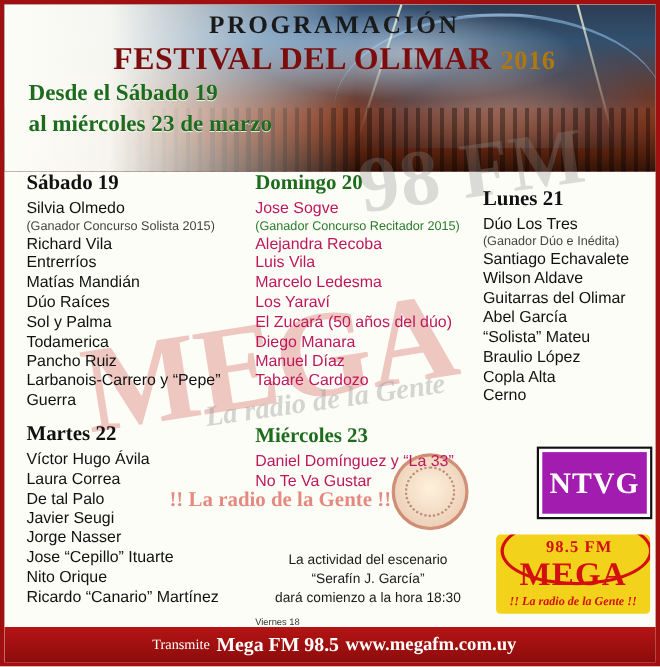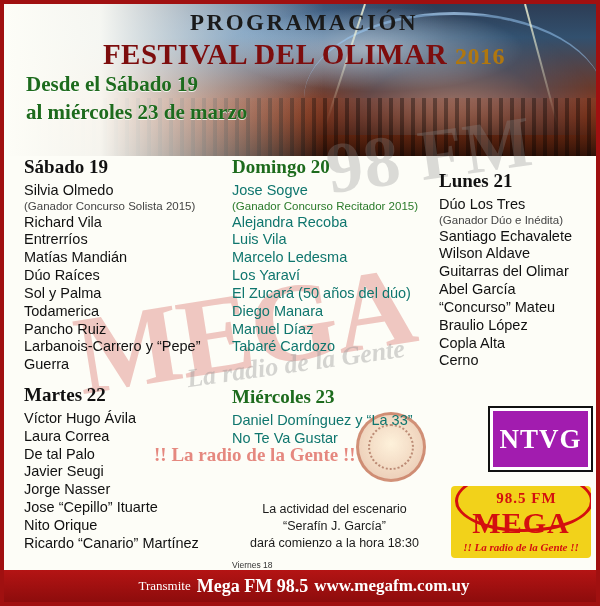--- a/index.html
+++ b/index.html
@@ -169,21 +169,21 @@
     color: #111;
     margin-bottom: 4px;
   }
   .day-h.green { color: #1d6b1d; }
   .artist {
     font-size: 14.5px;
     color: #111;
     line-height: 1.23;
     white-space: nowrap;
   }
-  .artist.green { color: #0f766e; }
+  .artist.green { color: #be185d; }
   .note {
     font-size: 11.5px;
     color: #444;
     line-height: 1.2;
     white-space: nowrap;
   }
   .note.green { color: #2a7a2a; }
 
   .col-sab { left: 20px;  top: 152px; }
   .col-dom { left: 228px; top: 152px; }
@@ -358,21 +358,21 @@
   </div>
 
   <div class="col col-lun">
     <div class="day-h">Lunes  21</div>
     <div class="artist">Dúo Los Tres</div>
     <div class="note">(Ganador Dúo e Inédita)</div>
     <div class="artist">Santiago Echavalete</div>
     <div class="artist">Wilson Aldave</div>
     <div class="artist">Guitarras del Olimar</div>
     <div class="artist">Abel García</div>
-    <div class="artist">“Concurso” Mateu</div>
+    <div class="artist">“Solista” Mateu</div>
     <div class="artist">Braulio López</div>
     <div class="artist">Copla Alta</div>
     <div class="artist">Cerno</div>
   </div>
 
   <div class="col col-mar">
     <div class="day-h">Martes  22</div>
     <div class="artist">Víctor Hugo Ávila</div>
     <div class="artist">Laura Correa</div>
     <div class="artist">De tal Palo</div>

